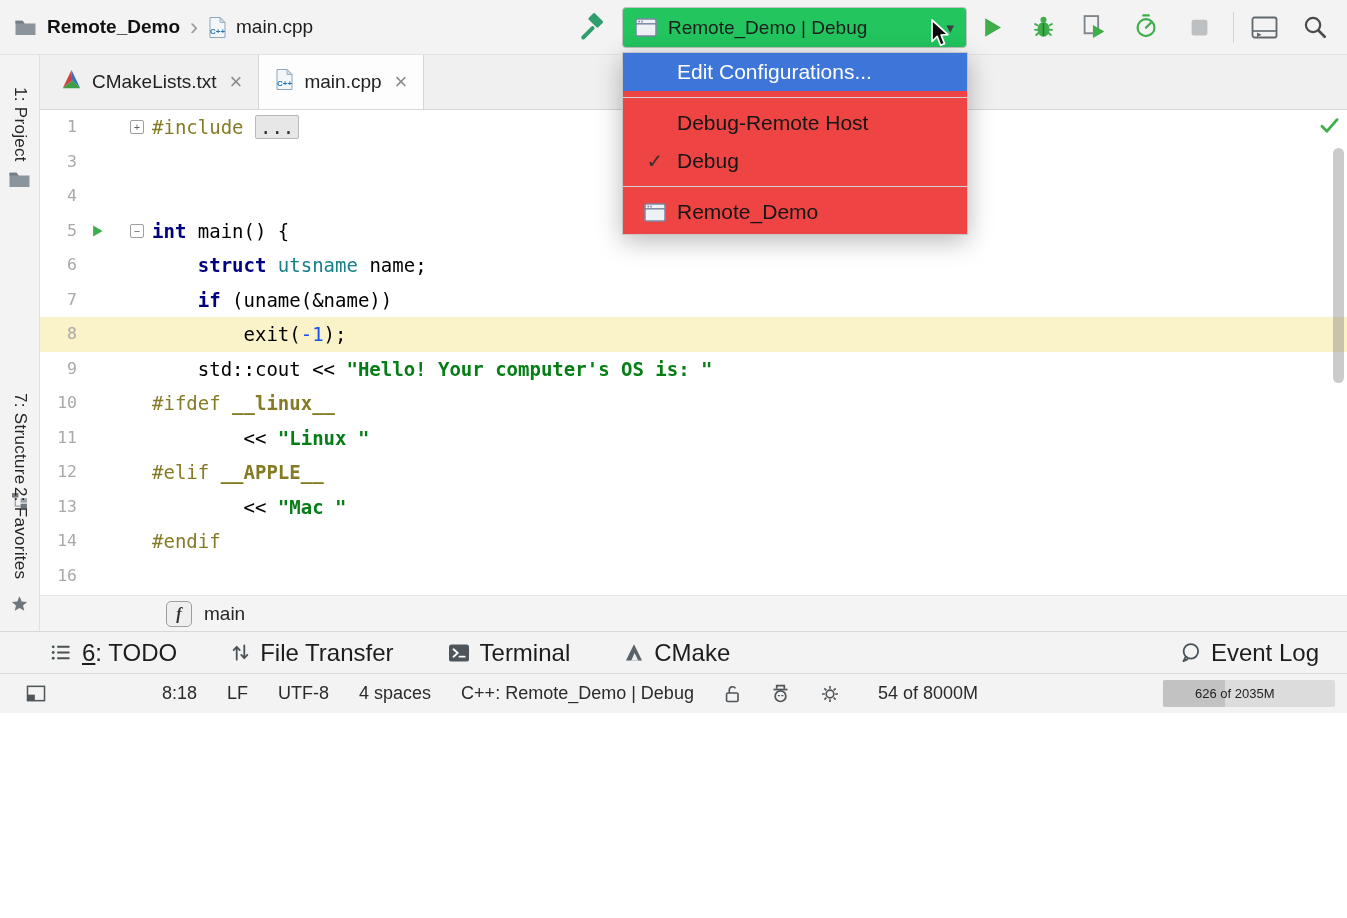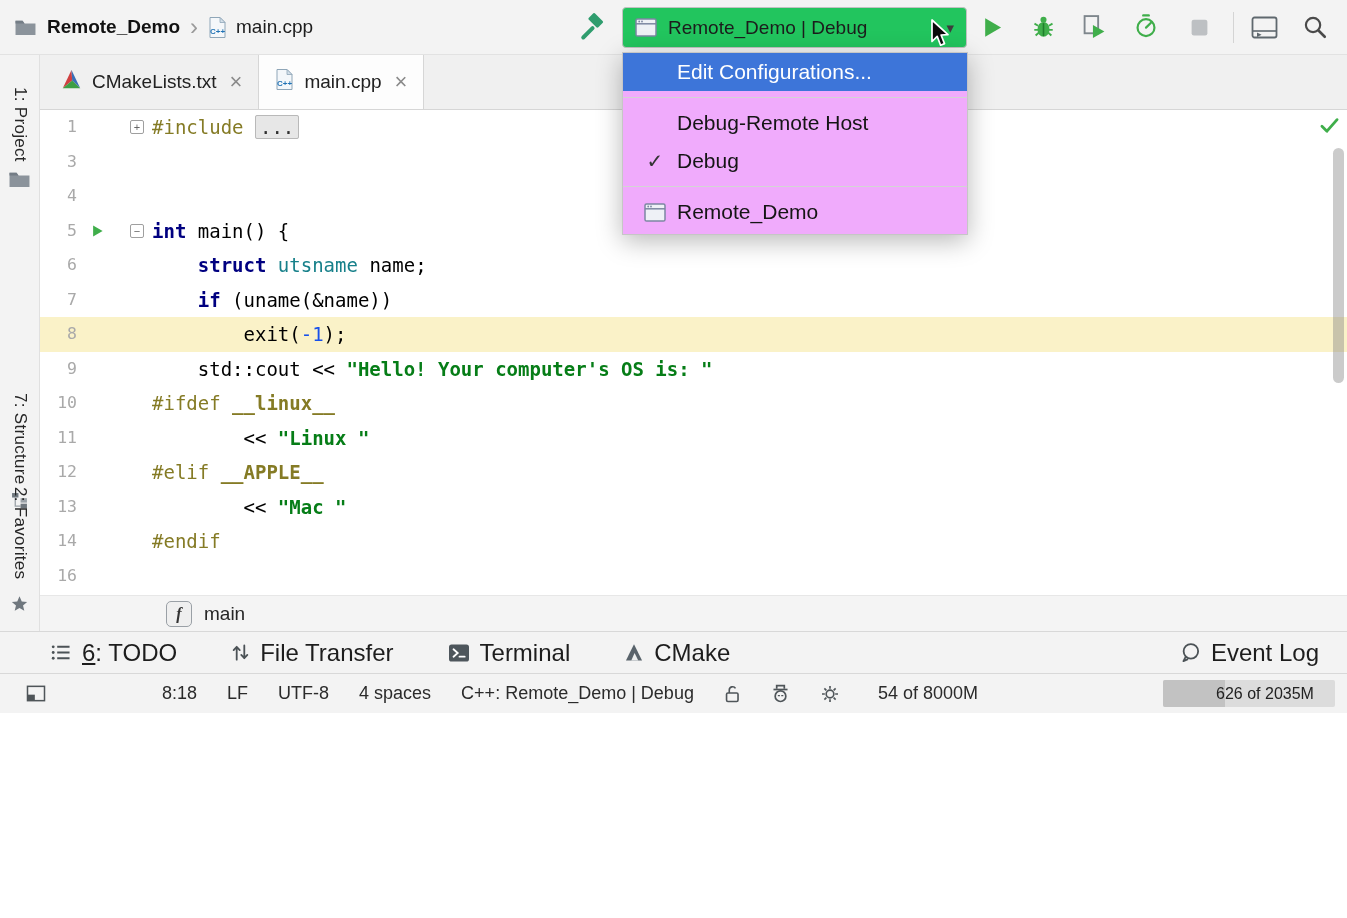--- a/index.html
+++ b/index.html
@@ -92,24 +92,24 @@
   
   .statusbar { flex:0 0 40px; background:#f3f3f3; border-top:1px solid #d8d8d8;
                display:flex; align-items:center; padding:0 12px; font-size:18px; color:#2b2b2b; }
   .sb-toggle { margin-left:14px; display:inline-flex; }
   .sb-items { display:flex; align-items:center; gap:30px; margin-left:116px; white-space:nowrap; }
   .sb-icon { display:inline-flex; }
   .sb-remote-mem { margin-left:8px; }
   .memory-pill { margin-left:auto; width:172px; height:27px; background:#dcdcdc; border-radius:2px;
                  position:relative; overflow:hidden; }
   .memory-used { position:absolute; left:0; top:0; bottom:0; width:36%; background:#c2c2c2; }
-  .memory-label { position:relative; display:block; text-align:center; line-height:27px; font-size:16px; color:#222;padding-left:32px; }
-
-  
-  .menu { position:absolute; left:622px; top:52px; width:346px; background:#f0abfc;
+  .memory-label { position:relative; display:block; line-height:27px; font-size:13px; color:#222;padding-left:32px; }
+
+  
+  .menu { position:absolute; left:622px; top:52px; width:346px; background:#ef4444;
           border:1px solid #c6c6c6; box-shadow:0 6px 24px rgba(0,0,0,.28); z-index:40; padding-bottom:3px; }
   .menu-item { height:38px; display:flex; align-items:center; font-size:21px; color:#151515; padding:0 10px; }
   .menu-item.highlighted { background:var(--selection-blue,#3d75d9); color:#fff; }
   .menu-gutter { width:44px; display:flex; justify-content:center; align-items:center; font-size:20px; color:#333; }
   .menu-label { white-space:nowrap; }
   .menu-sep { height:1px; background:#d4d4d4; margin:6px 0; }
 
   .cursor { position:absolute; left:925px; top:18px; z-index:99; pointer-events:none; }
 </style>
 </head>

